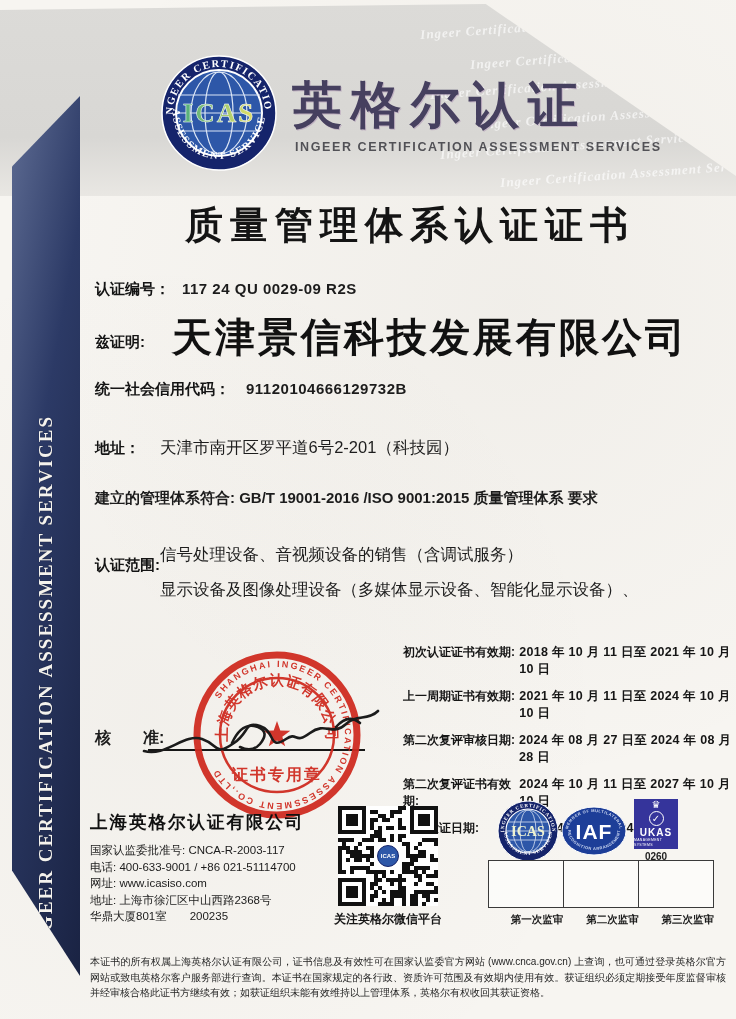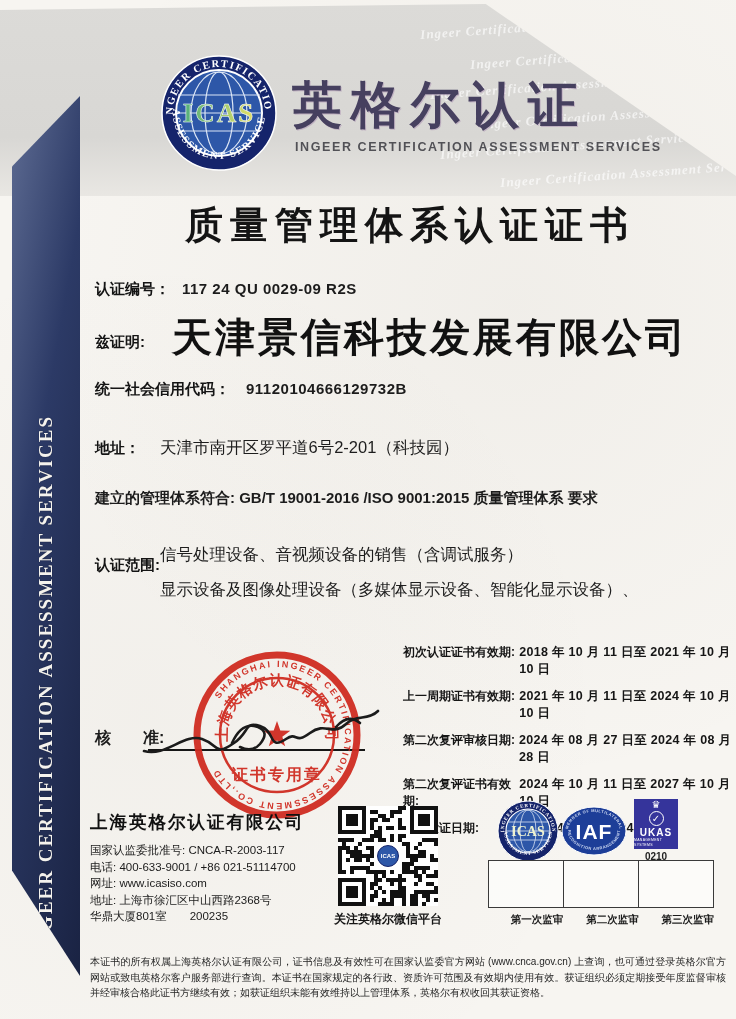--- a/index.html
+++ b/index.html
@@ -492,21 +492,21 @@
     </text>
     <text y="8" text-anchor="middle" font-size="21" font-weight="800" fill="#fff" letter-spacing="1">IAF</text>
   </svg>
 
   <div class="ukas-box">
     <div class="ukas-crown">♛</div>
     <div class="ukas-check">✓</div>
     <div class="ukas-name">UKAS</div>
     <div class="ukas-sub">MANAGEMENT SYSTEMS</div>
   </div>
-  <div class="ukas-code">0210</div>
+  <div class="ukas-code">0260</div>
 
   <div class="audit-table">
     <div class="audit-cell"></div>
     <div class="audit-cell"></div>
     <div class="audit-cell"></div>
   </div>
   <div class="audit-caps">
     <span>第一次监审</span>
     <span>第二次监审</span>
     <span>第三次监审</span>

